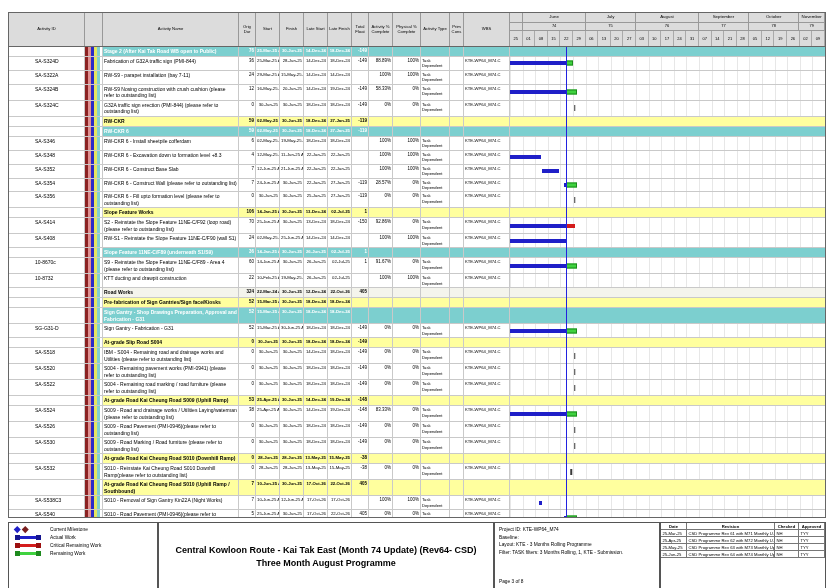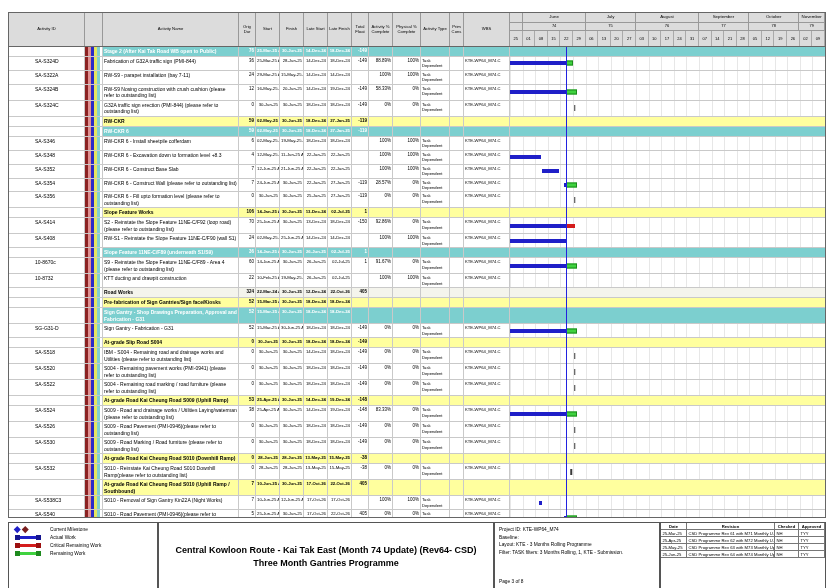--- a/index.html
+++ b/index.html
@@ -806,21 +806,21 @@
         </div>
         <div class="litem">
           <div class="lico">
             <div class="lbar remaining"></div>
           </div>
           <div>Remaining Work</div>
         </div>
       </div>
     <div class="fbox titlebox">
       <div>Central Kowloon Route - Kai Tak East (Month 74 Update) (Rev64- CSD)</div>
-      <div>Three Month Gantries Programme</div>
+      <div>Three Month August Programme</div>
     </div>
     <div class="fbox projectbox" id="projbox">
         <div>Project ID: KTE-WP64_M74</div>
         <div>Baseline:</div>
         <div>Layout: KTE - 3 Months Rolling Programme</div>
         <div>Filter: TASK filters: 3 Months Rolling, 1, KTE - Submission.</div>
         <div class="pageline">Page 3 of 8</div>
       </div>
     <div class="fbox revbox" id="revbox">
         <div class="revrow revhead">

